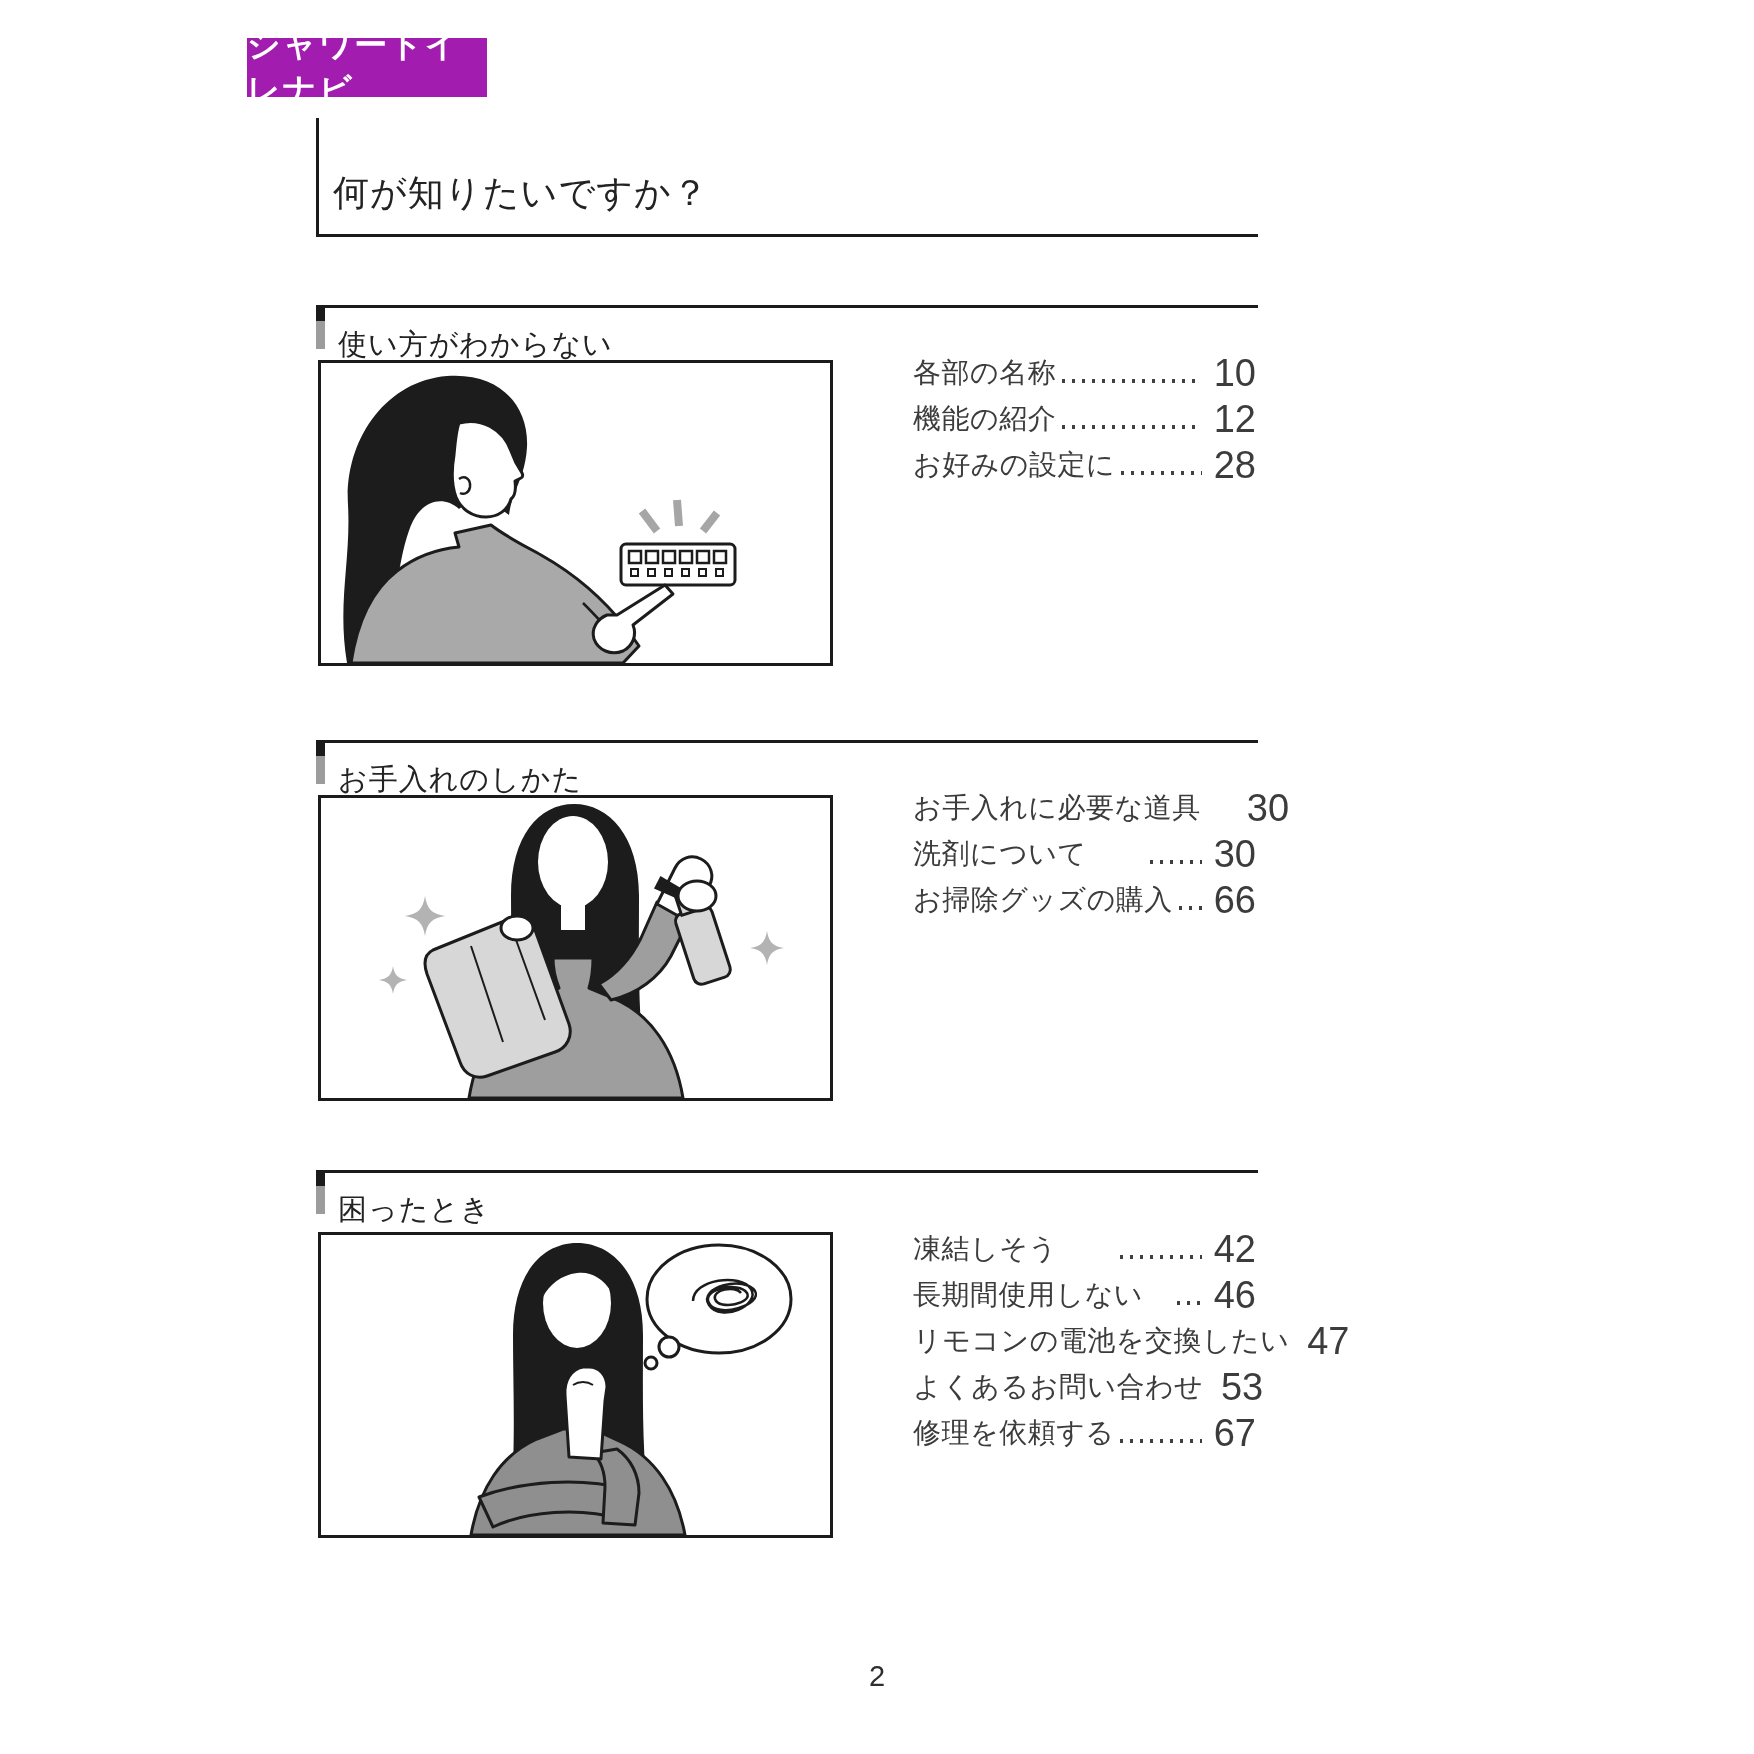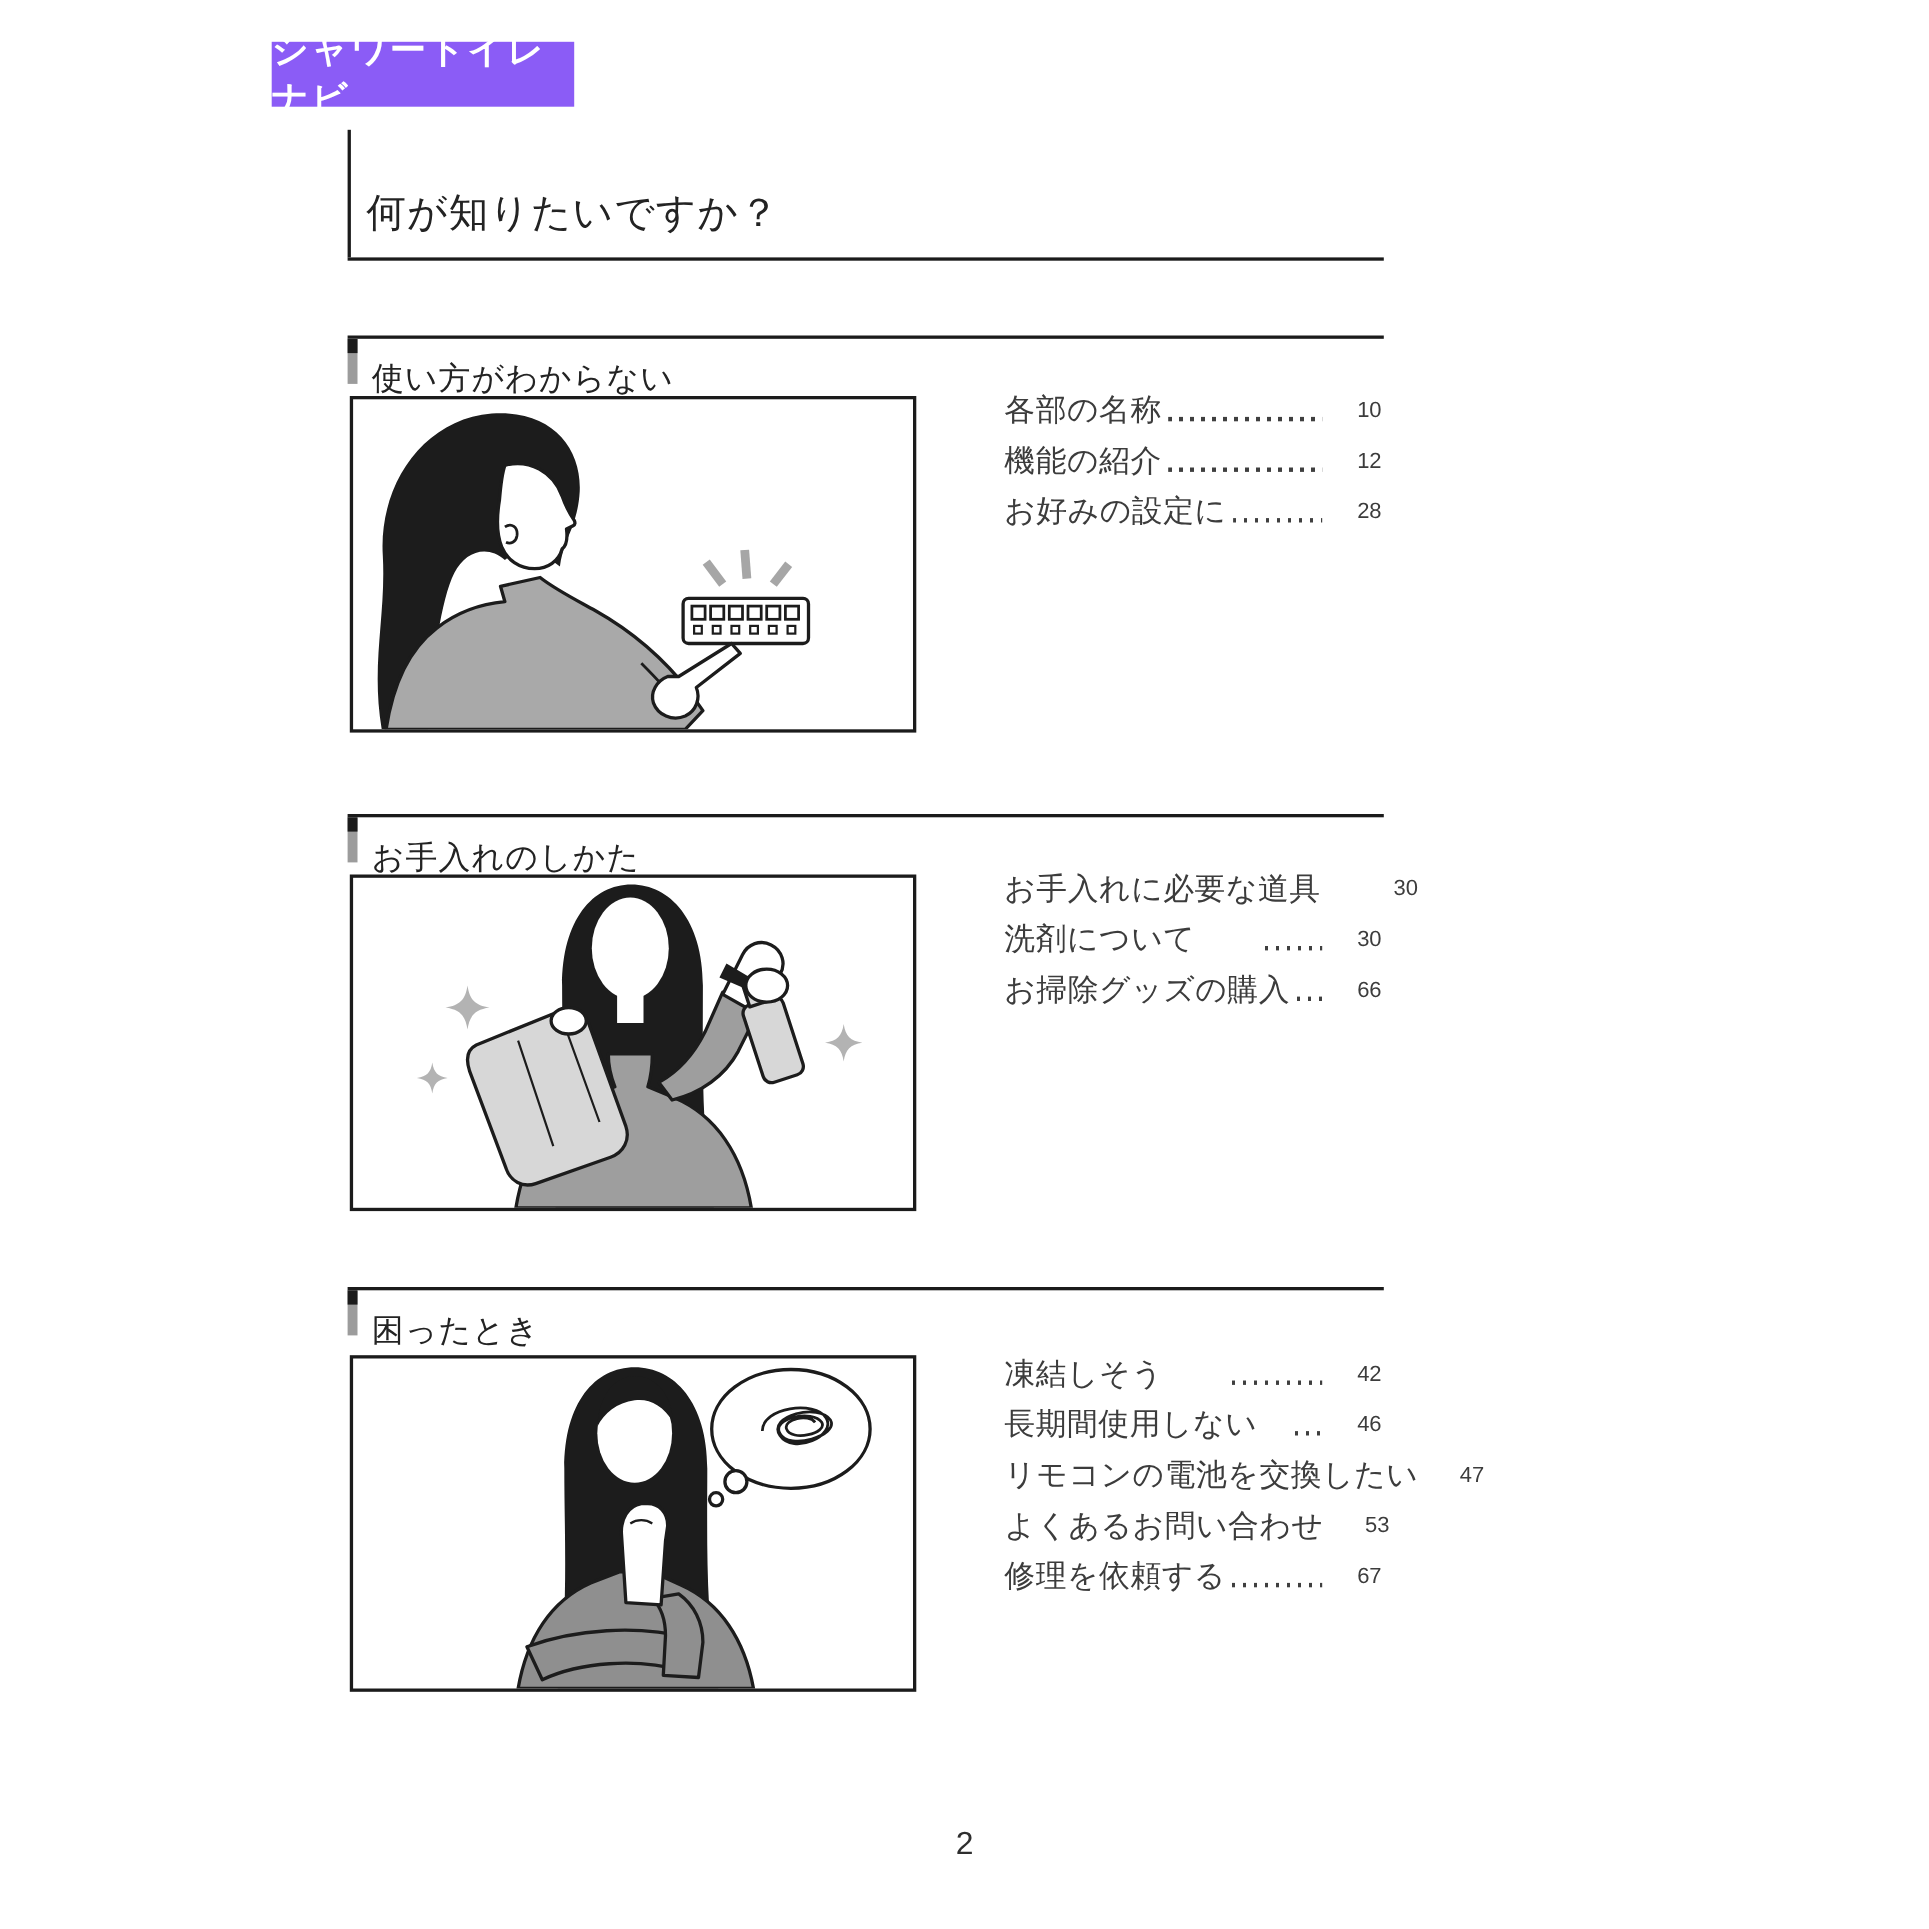--- a/index.html
+++ b/index.html
@@ -2,21 +2,21 @@
 <html lang="ja"><head>
 <meta charset="utf-8">
 <style>
   html,body{margin:0;padding:0;background:#ffffff;}
   .page{
     position:relative;width:1754px;height:1754px;background:#ffffff;overflow:hidden;
     font-family:"Liberation Sans","DejaVu Sans",sans-serif;color:#1b1b1b;
   }
   
   .brand-badge{
-    position:absolute;left:247px;top:38px;width:275px;height:59px;background:#8b5cf6;
+    position:absolute;left:247px;top:38px;width:240px;height:59px;background:#a21caf;
     color:#ffffff;font-size:33px;font-weight:bold;letter-spacing:2px;
     display:flex;align-items:center;justify-content:center;
   }
   
   .title-vline{position:absolute;left:316px;top:118px;width:3px;height:116px;background:#1b1b1b;}
   .page-title{position:absolute;left:333px;top:169px;font-size:36px;letter-spacing:1px;color:#232323;}
   .title-underline{position:absolute;left:316px;top:234px;width:942px;height:3px;background:#1b1b1b;}
   
   .section{position:absolute;left:316px;width:942px;}
   #section-1{top:305px;height:400px;}
@@ -29,21 +29,21 @@
   .illus{position:absolute;left:2px;top:55px;width:509px;height:300px;border:3px solid #1b1b1b;background:#ffffff;}
   #section-3 .illus{top:62px;}
   .illus svg{display:block;width:509px;height:300px;}
   
   .toc{position:absolute;left:597px;right:2px;top:45px;}
   #section-3 .toc{top:56px;}
   .toc-row{display:flex;align-items:center;height:46px;}
   .toc-label{font-size:28px;color:#3c3c3c;white-space:pre;letter-spacing:0.5px;}
   .leader{flex:1 1 auto;height:4px;margin:0 10px 0 6px;transform:translateY(8px);
     background:repeating-linear-gradient(90deg,#3f3f3f 0 3px,transparent 3px 10px);}
-  .toc-page{font-size:20px;color:#3c3c3c;min-width:44px;text-align:right;}
+  .toc-page{font-size:38px;color:#3c3c3c;min-width:44px;text-align:right;}
   
   .page-number{position:absolute;top:1660px;left:0;width:100%;text-align:center;font-size:29px;color:#2e2e2e;}
   .ill-stroke{stroke:#1c1c1c;stroke-width:3;stroke-linejoin:round;}
 </style>
 </head>
 <body>
 
 <div class="page">
 
   <div class="brand-badge">

